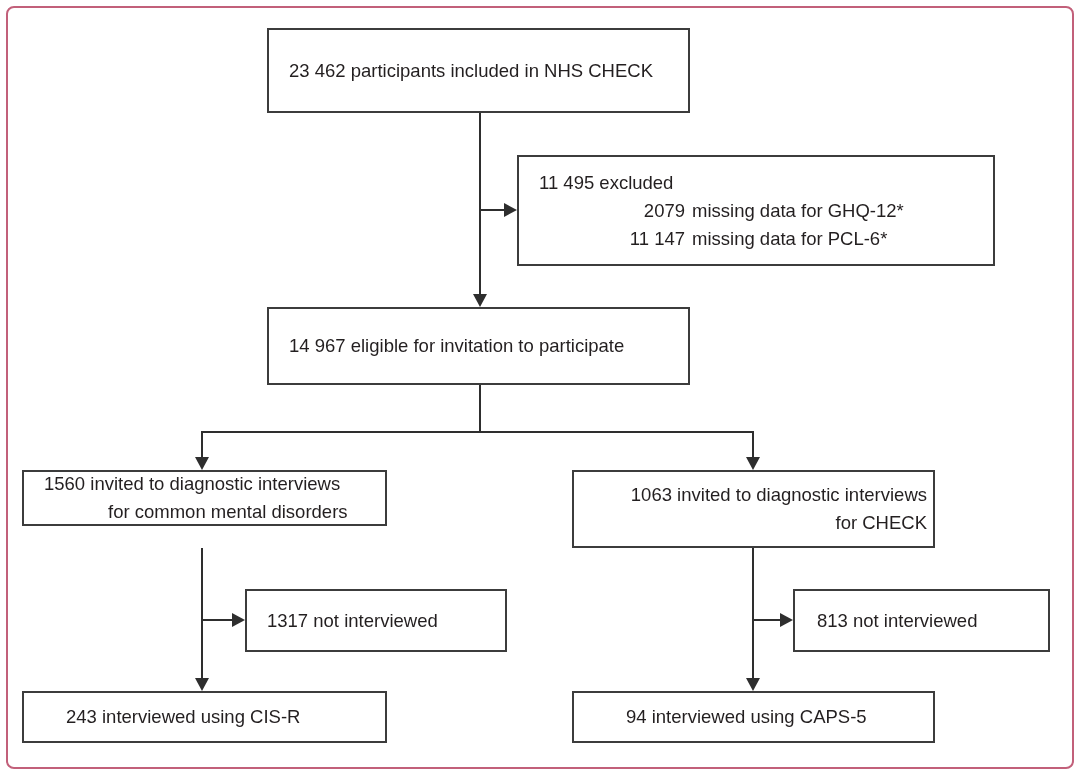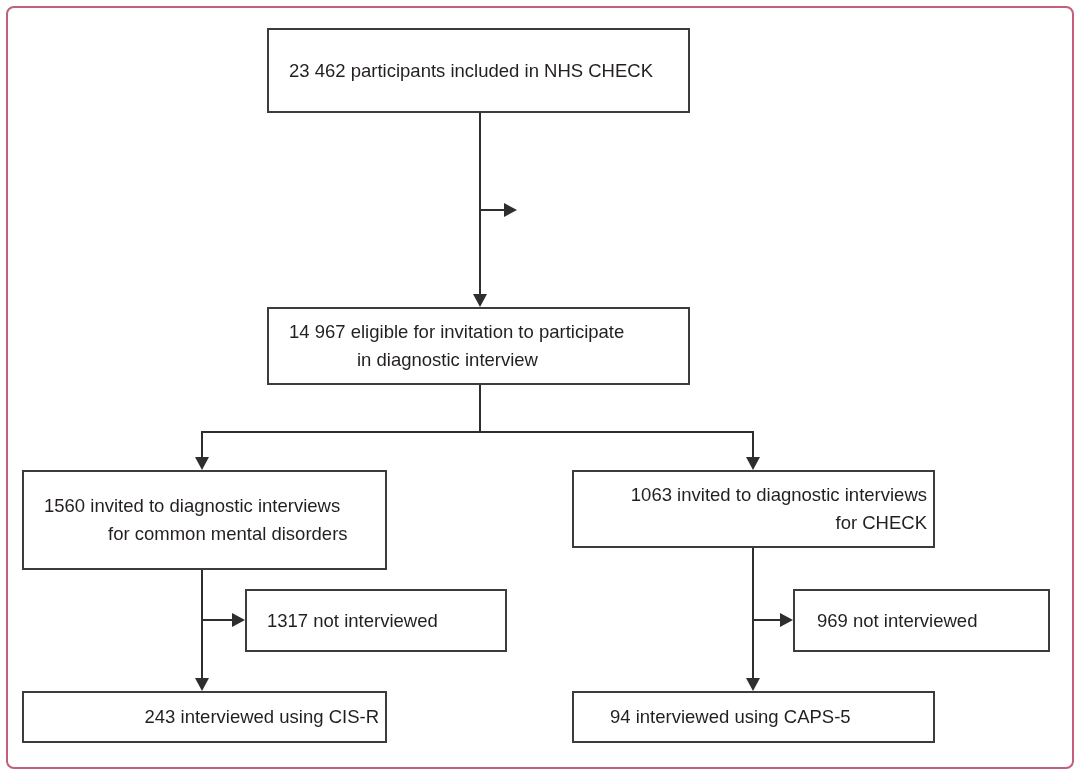--- a/index.html
+++ b/index.html
@@ -57,45 +57,53 @@
       <polygon points="780,613 780,627 793,620"></polygon>
       <polygon points="195,678 209,678 202,691"></polygon>
       <polygon points="746,678 760,678 753,691"></polygon>
     </g>
   </svg>
 
   <div class="box" style="left:267px;top:28px;width:423px;height:85px;">
     <div class="ln">23 462 participants included in NHS CHECK</div>
   </div>
 
+  <div class="box" style="left:517px;top:155px;width:478px;height:111px;">
+    <div class="ln">11 495 excluded</div>
+    <div class="ln">
+      <span class="num">2079</span><span>missing data for GHQ-12*</span>
+    </div>
+    <div class="ln">
+      <span class="num">11 147</span><span>missing data for PCL-6*</span>
+    </div>
+  </div>
 
   <div class="box" style="left:267px;top:307px;width:423px;height:78px;">
     <div class="ln">14 967 eligible for invitation to participate</div>
-    <div class="ln ind-68">in diagnostic interview</div>
   </div>
 
-  <div class="box" style="left:22px;top:470px;width:365px;height:100px;">
+  <div class="box" style="left:22px;top:470px;width:365px;height:56px;">
     <div class="ln">1560 invited to diagnostic interviews</div>
     <div class="ln ind-50">for common mental disorders</div>
   </div>
 
   <div class="box" style="left:572px;top:470px;width:363px;height:78px;align-items:flex-end;">
     <div class="ln">1063 invited to diagnostic interviews</div>
     <div class="ln ind-50">for CHECK</div>
   </div>
 
   <div class="box" style="left:245px;top:589px;width:262px;height:63px;">
     <div class="ln">1317 not interviewed</div>
   </div>
 
   <div class="box" style="left:793px;top:589px;width:257px;height:63px;padding-left:22px;">
-    <div class="ln">969 not interviewed</div>
+    <div class="ln">813 not interviewed</div>
   </div>
 
-  <div class="box" style="left:22px;top:691px;width:365px;height:52px;padding-left:30px;align-items:flex-end;">
+  <div class="box" style="left:22px;top:691px;width:365px;height:52px;padding-left:42px;">
     <div class="ln">243 interviewed using CIS-R</div>
   </div>
 
-  <div class="box" style="left:572px;top:691px;width:363px;height:52px;padding-left:36px;">
+  <div class="box" style="left:572px;top:691px;width:363px;height:52px;padding-left:52px;">
     <div class="ln">94 interviewed using CAPS-5</div>
   </div>
 
 </div>
 
 </body></html>

